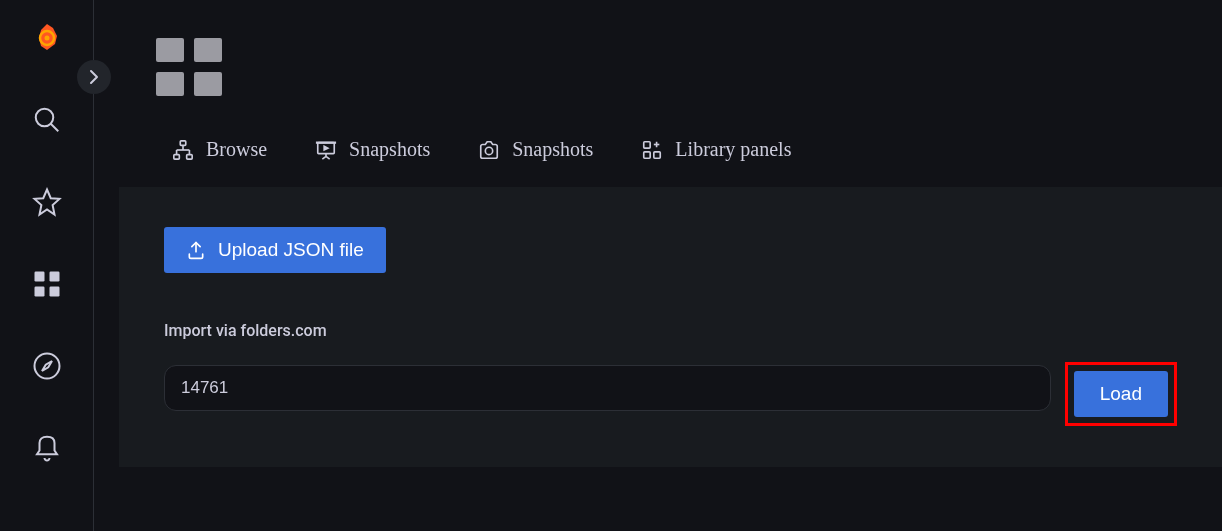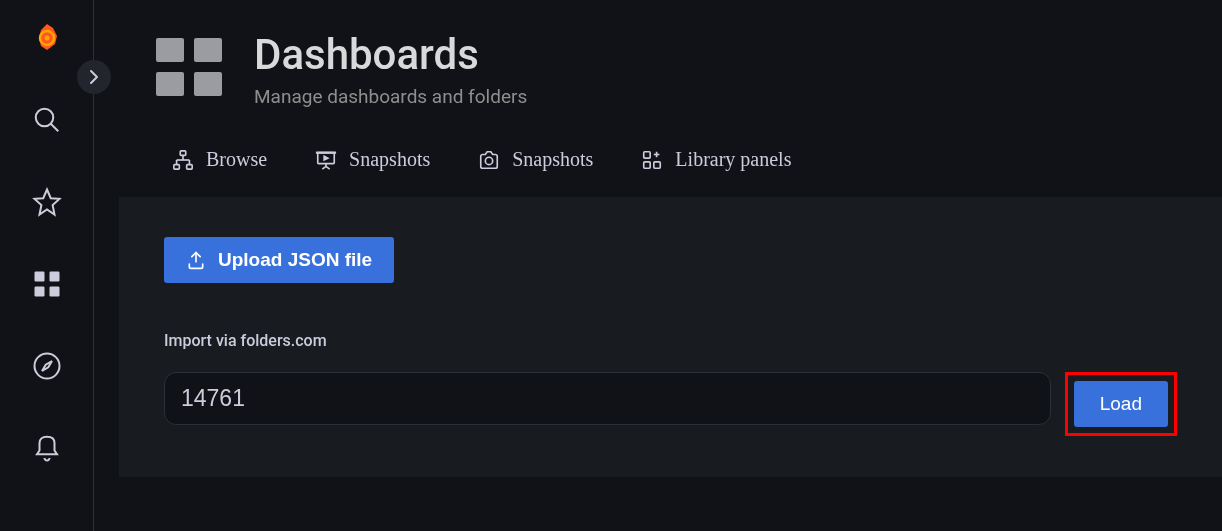--- a/index.html
+++ b/index.html
@@ -131,21 +131,21 @@
       margin-left: 25px;
       padding: 40px 45px 0 45px;
       min-height: 280px;
     }
     .upload-btn {
       background: #3871dc;
       color: #fff;
       border: none;
       padding: 12px 22px;
       font-size: 19px;
-      font-weight: 700;
+      font-weight: 400;
       border-radius: 3px;
       display: inline-flex;
       align-items: center;
       gap: 12px;
       cursor: pointer;
     }
     .upload-icon {
       width: 20px;
       height: 20px;
       stroke: #fff;
@@ -165,21 +165,21 @@
     .input-row {
       display: flex;
       gap: 14px;
       align-items: center;
     }
     .form-input {
       flex: 1;
       background: #111217;
       border: 1px solid #2c2f36;
       color: #ccccdc;
-      font-size: 23px;
+      font-size: 17px;
       padding: 12px 16px;
       border-radius: 12px;
       outline: none;
     }
     .load-wrapper {
       border: 3px solid #ff0000;
       padding: 6px;
       display: inline-flex;
       margin-top: 12px;
     }
@@ -244,24 +244,20 @@
 </div>
 
 <div class="main">
   <div class="header">
     <svg class="header-icon" viewBox="0 0 70 62">
       <rect x="2" y="2" width="28" height="24" rx="2" fill="#9b9ba2"></rect>
       <rect x="40" y="2" width="28" height="24" rx="2" fill="#9b9ba2"></rect>
       <rect x="2" y="36" width="28" height="24" rx="2" fill="#9b9ba2"></rect>
       <rect x="40" y="36" width="28" height="24" rx="2" fill="#9b9ba2"></rect>
     </svg>
-    <div class="header-text">
-      <h1>Dashboards</h1>
-      <p>Manage dashboards and folders</p>
-    </div>
   </div>
 
   <div class="tabs">
     <div class="tab">
       <svg class="tab-icon" viewBox="0 0 24 24">
         <rect x="9" y="2" width="6" height="5" rx="1"></rect>
         <rect x="2" y="17" width="6" height="5" rx="1"></rect>
         <rect x="16" y="17" width="6" height="5" rx="1"></rect>
         <line x1="12" y1="7" x2="12" y2="12"></line>
         <line x1="5" y1="17" x2="5" y2="12"></line>

